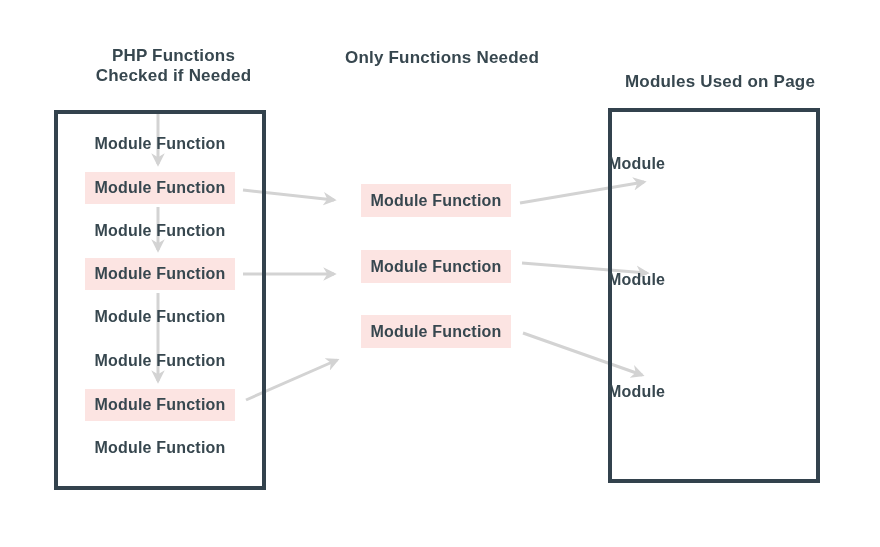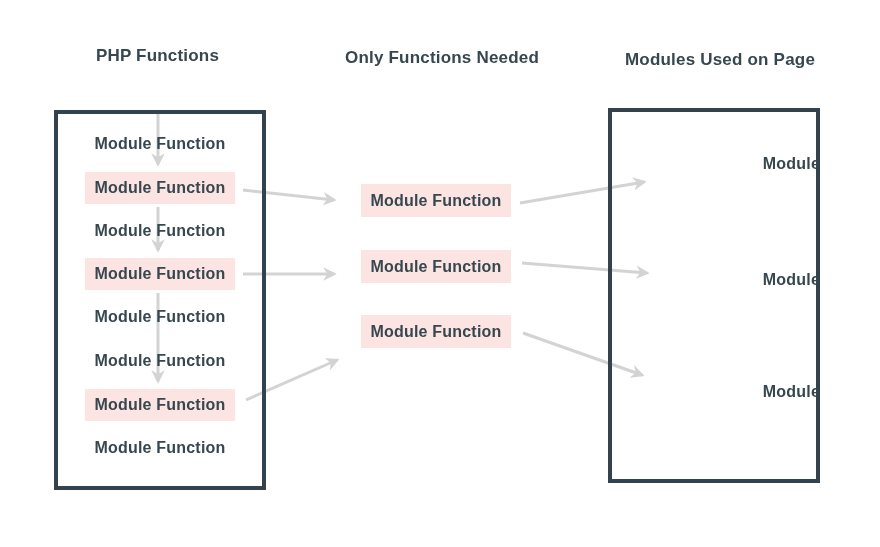--- a/index.html
+++ b/index.html
@@ -67,21 +67,21 @@
     color: #37474f;
     z-index: 3;
   }
 
   .module-item {
     position: absolute;
     left: 608px;
     width: 212px;
     height: 22px;
     line-height: 22px;
-    text-align: right;
+    text-align: left;
     font-size: 16px;
     font-weight: bold;
     letter-spacing: 0.2px;
     color: #37474f;
     z-index: 3;
   }
 
   
   #arrow-svg {
     position: absolute;
@@ -109,22 +109,23 @@
     <line x1="158" y1="207" x2="158" y2="250" marker-end="url(#ah)"></line>
     <line x1="158" y1="293" x2="158" y2="381" marker-end="url(#ah)"></line>
     <line x1="243" y1="190" x2="334" y2="200" marker-end="url(#ah)"></line>
     <line x1="243" y1="274" x2="334" y2="274" marker-end="url(#ah)"></line>
     <line x1="246" y1="400" x2="337" y2="360" marker-end="url(#ah)"></line>
     <line x1="520" y1="203" x2="644" y2="182" marker-end="url(#ah)"></line>
     <line x1="522" y1="263" x2="647" y2="273" marker-end="url(#ah)"></line>
     <line x1="523" y1="333" x2="642" y2="375" marker-end="url(#ah)"></line>
   </svg>
 
-<div class="col-header" style="left:50px; top:46px; width:215px;">
+<div class="col-header" style="left:66px; top:46px; width:215px;">
   <div>PHP Functions</div>
+  <div>Checked if Needed</div>
 </div>
 
 <div class="outline-box" style="left:54px; top:110px; width:212px; height:380px;"></div>
 
 <div class="func-item" style="top:128px;">Module Function</div>
 <div class="func-item highlight" style="top:172px;">Module Function</div>
 <div class="func-item" style="top:215px;">Module Function</div>
 <div class="func-item highlight" style="top:258px;">Module Function</div>
 <div class="func-item" style="top:301px;">Module Function</div>
 <div class="func-item" style="top:345px;">Module Function</div>
@@ -132,21 +133,21 @@
 <div class="func-item" style="top:432px;">Module Function</div>
 
 <div class="col-header" style="left:330px; top:48px; width:224px;">
   <div>Only Functions Needed</div>
 </div>
 
 <div class="mid-item" style="top:184px;">Module Function</div>
 <div class="mid-item" style="top:250px;">Module Function</div>
 <div class="mid-item" style="top:315px;">Module Function</div>
 
-<div class="col-header" style="left:605px; top:50px; width:230px;">
+<div class="col-header" style="left:605px; top:72px; width:230px;">
   <div>Modules Used on Page</div>
 </div>
 
 <div class="outline-box" style="left:608px; top:108px; width:212px; height:375px;"></div>
 
 <div class="module-item" style="top:153px;">Module</div>
 <div class="module-item" style="top:269px;">Module</div>
 <div class="module-item" style="top:381px;">Module</div>
 
 </body></html>

